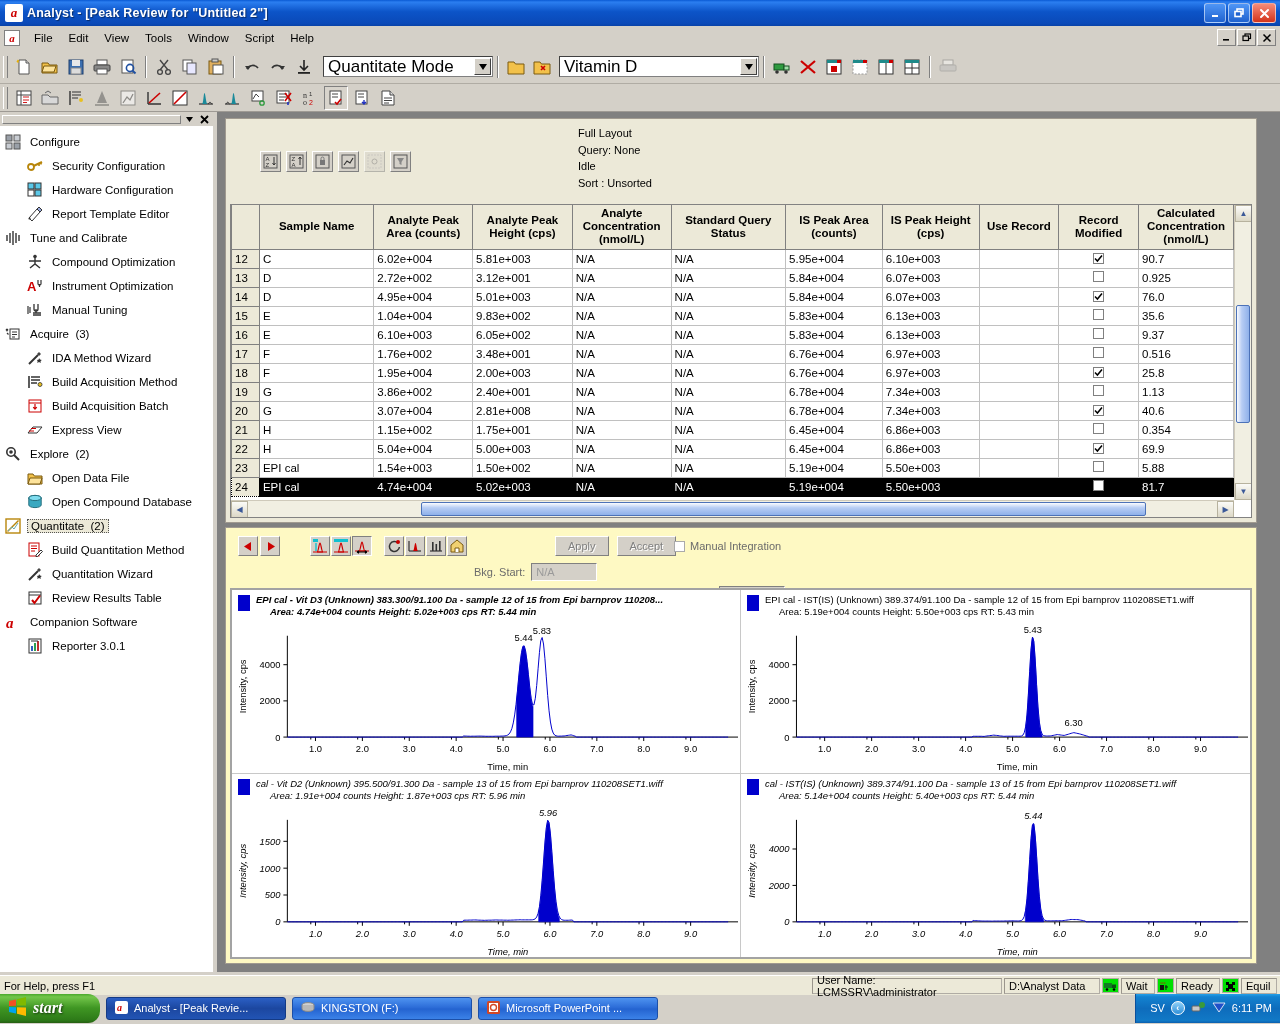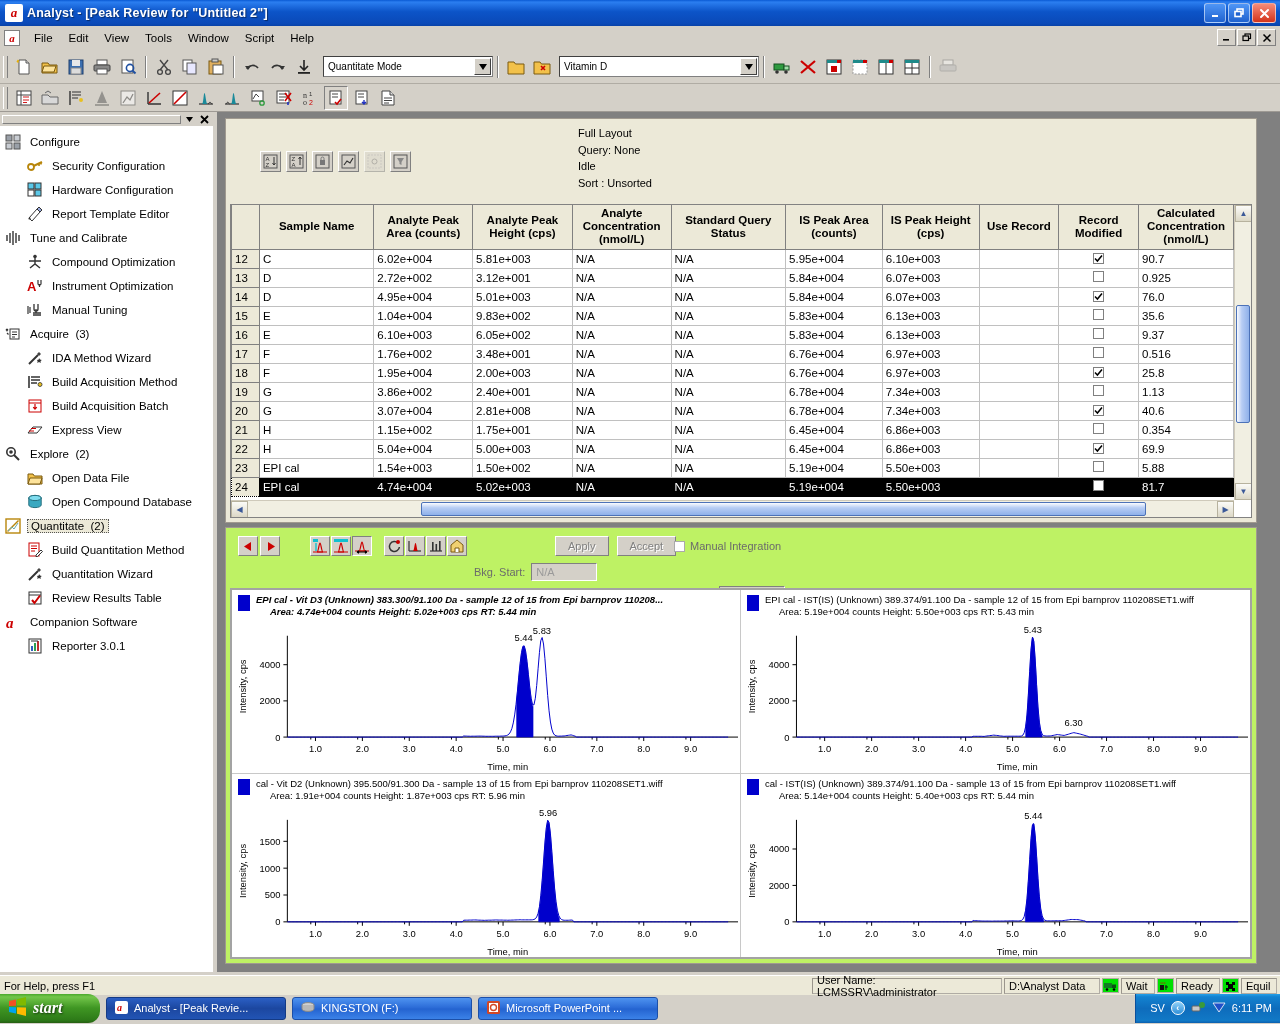--- a/index.html
+++ b/index.html
@@ -79,21 +79,21 @@
     border-right:1px solid #fff;border-bottom:1px solid #fff;
     background:#d8d4cc;
   }
   .tbtn svg{display:block;}
   .sep{ width:2px;height:22px;margin:0 4px;
     border-left:1px solid #808080;border-right:1px solid #fff;}
 
   .combo{
     height:21px; background:#fff;
     border:1px solid #808080; border-top-color:#404040;border-left-color:#404040;
-    display:flex;align-items:center; font-size:10px; padding-left:4px;
+    display:flex;align-items:center; font-size:17px; padding-left:4px;
     position:relative;
   }
   .combo .arrow{
     position:absolute; right:1px; top:1px; width:17px; height:17px;
     background:#d4d0c8;
     border-top:1px solid #fff;border-left:1px solid #fff;
     border-right:1px solid #404040;border-bottom:1px solid #404040;
     display:flex;align-items:center;justify-content:center;
   }
 
@@ -198,21 +198,21 @@
     border:1px solid #4c72b8; border-radius:2px;
   }
   .sb-hthumb{
     background:linear-gradient(to bottom,#fbfcff,#b7cdf4 40%,#8fb1ea);
     border:1px solid #4c72b8; border-radius:2px;
   }
 
   
   .panel-peak{
     position:absolute; left:8px; top:415px; width:1032px; height:437px;
-    background:#bef264; border:1px solid #a09a90;
+    background:#fef9c3; border:1px solid #a09a90;
   }
   .pk-toolbar{ position:relative; height:60px; }
   .pkbtn{
     width:20px;height:20px;background:#d4d0c8;
     border-top:1px solid #fff;border-left:1px solid #fff;
     border-right:1px solid #808080;border-bottom:1px solid #808080;
     display:flex;align-items:center;justify-content:center;
   }
   .pkbtn.pressed{
     border-top:1px solid #808080;border-left:1px solid #808080;
@@ -231,21 +231,21 @@
     border-right:1px solid #fff;border-bottom:1px solid #fff;
     padding:2px 4px; width:66px;
   }
   .charts{
     position:absolute; left:4px; top:60px; right:4px; bottom:4px;
     background:#fff; border:2px solid #a3a3a3;
     display:grid; grid-template-columns:1fr 1fr; grid-template-rows:1fr 1fr;
   }
   .chart-cell{ position:relative; border-right:1px solid #c8c8c8; border-bottom:1px solid #c8c8c8;}
   .chart-cell:nth-child(2n){ border-right:none; }
-  .chart-cell:nth-child(n+3){ border-bottom:none; }
+  .chart-cell:nth-child(n+3){ border-bottom:none;font-style:italic; }
   .ch-title{
     position:absolute; left:6px; top:4px; right:4px;
     display:flex; gap:6px; align-items:flex-start;
   }
   .ch-swatch{ width:12px;height:16px;background:#0000cc;flex:0 0 12px;margin-top:1px;}
   .ch-titletext{ font-size:9.5px; line-height:12px; }
   .ch-titletext .l2{ padding-left:14px; }
   .ch-italic .ch-titletext{ font-style:italic; font-weight:bold; }
   .ch-svg{ position:absolute; left:0; top:30px; right:0; bottom:0; }
 

